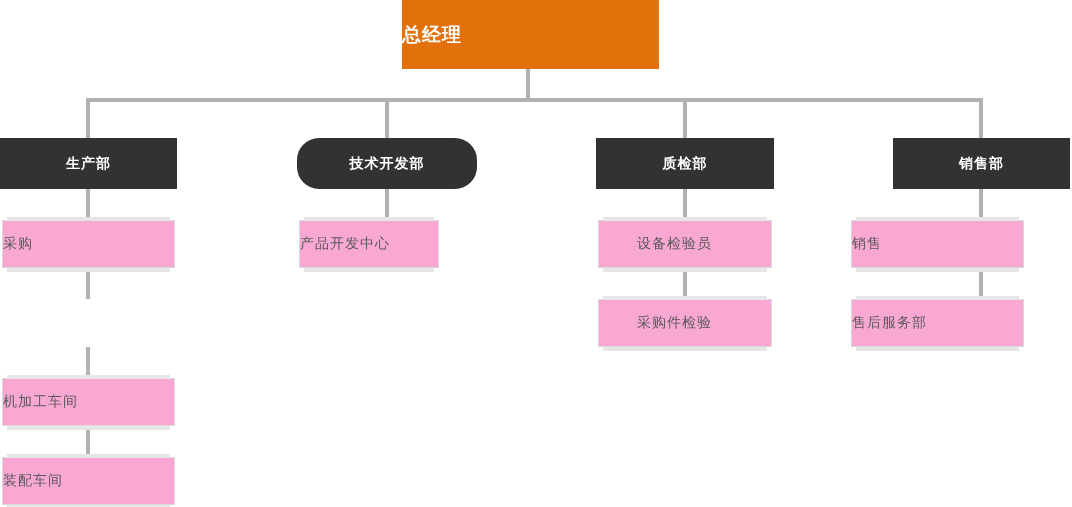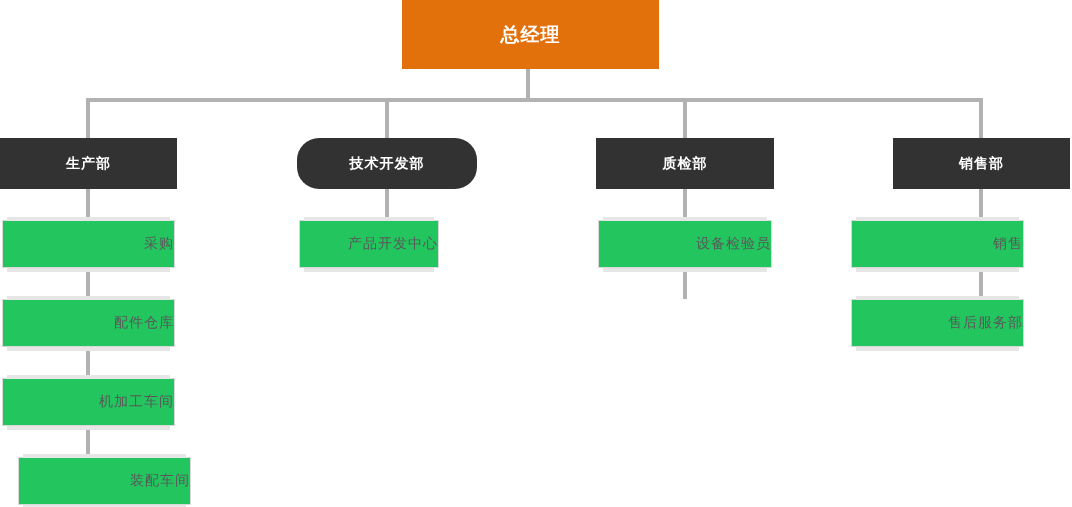--- a/index.html
+++ b/index.html
@@ -13,21 +13,21 @@
     overflow: hidden;
   }
 
   
   .root-node {
     position: absolute;
     left: 402px; top: 0; width: 257px; height: 69px;
     background: var(--accent_orange, #e2710c);
     color: var(--node_text_light, #ffffff);
     font-size: 19px; font-weight: bold;
-    display: flex; align-items: center; justify-content: center;
+    display: flex; align-items: center; justify-content: flex-start;
     letter-spacing: 1px;
   }
 
   
   .dept-node {
     position: absolute;
     top: 138px; height: 51px;
     background: var(--dept_dark, #323232);
     color: var(--node_text_light, #ffffff);
     font-size: 14px; font-weight: bold;
@@ -37,44 +37,44 @@
   .d1 { left: 0;     width: 177px; }
   .d2 { left: 297px; width: 180px; border-radius: 22px; }
   .d3 { left: 596px; width: 178px; }
   .d4 { left: 893px; width: 177px; }
 
   
   .unit-node {
     position: absolute;
     height: 48px;
     box-sizing: border-box;
-    background: #22c55e;
+    background: #f9a8d4;
     border: 1px solid var(--box_border, #d9d9d9);
     color: var(--unit_text, #595959);
     font-size: 14px;
-    display: flex; align-items: center; justify-content: flex-end;
+    display: flex; align-items: center; justify-content: flex-start;
     letter-spacing: 1px;
   }
   .unit-node::before, .unit-node::after {
     content: "";
     position: absolute;
     left: 4px; right: 4px; height: 4px;
     background: var(--box_band, #e6e6e6);
   }
   .unit-node::before { top: -4px; }
   .unit-node::after  { bottom: -5px; }
 
   .c1 { left: 2px;   width: 173px; }
   .c2 { left: 299px; width: 140px; }
   .c3 { left: 598px; width: 174px; padding-left: 38px; }
   .c4 { left: 851px; width: 173px; }
   .row0 { top: 220px; }
   .row1 { top: 299px; }
   .row2 { top: 378px; }
-  .row3 { top: 457px; margin-left: 16px; }
+  .row3 { top: 457px; }
 
   
   .cn {
     position: absolute;
     background: var(--connector_gray, #b2b2b2);
   }
   .cn-root-stem { left: 526px; top: 69px;  width: 4px;   height: 30px; }
   .cn-hbar      { left: 86px;  top: 98px;  width: 897px; height: 4px;  }
   .cn-v { width: 4px; }
   .drop  { top: 102px; height: 36px; }
@@ -122,37 +122,37 @@
   <div class="dept-node d3">
     <span>质检部</span>
   </div>
   <div class="dept-node d4">
     <span>销售部</span>
   </div>
 
   <div class="unit-node c1 row0">
     <span>采购</span>
   </div>
-  <div class="unit-node c1 row1">
-    <span>配件仓库</span>
-  </div>
   <div class="unit-node c1 row2">
     <span>机加工车间</span>
   </div>
   <div class="unit-node c1 row3">
     <span>装配车间</span>
   </div>
 
   <div class="unit-node c2 row0">
     <span>产品开发中心</span>
   </div>
 
   <div class="unit-node c3 row0">
     <span>设备检验员</span>
   </div>
+  <div class="unit-node c3 row1">
+    <span>采购件检验</span>
+  </div>
 
   <div class="unit-node c4 row0">
     <span>销售</span>
   </div>
   <div class="unit-node c4 row1">
     <span>售后服务部</span>
   </div>
 
 </div>
 

